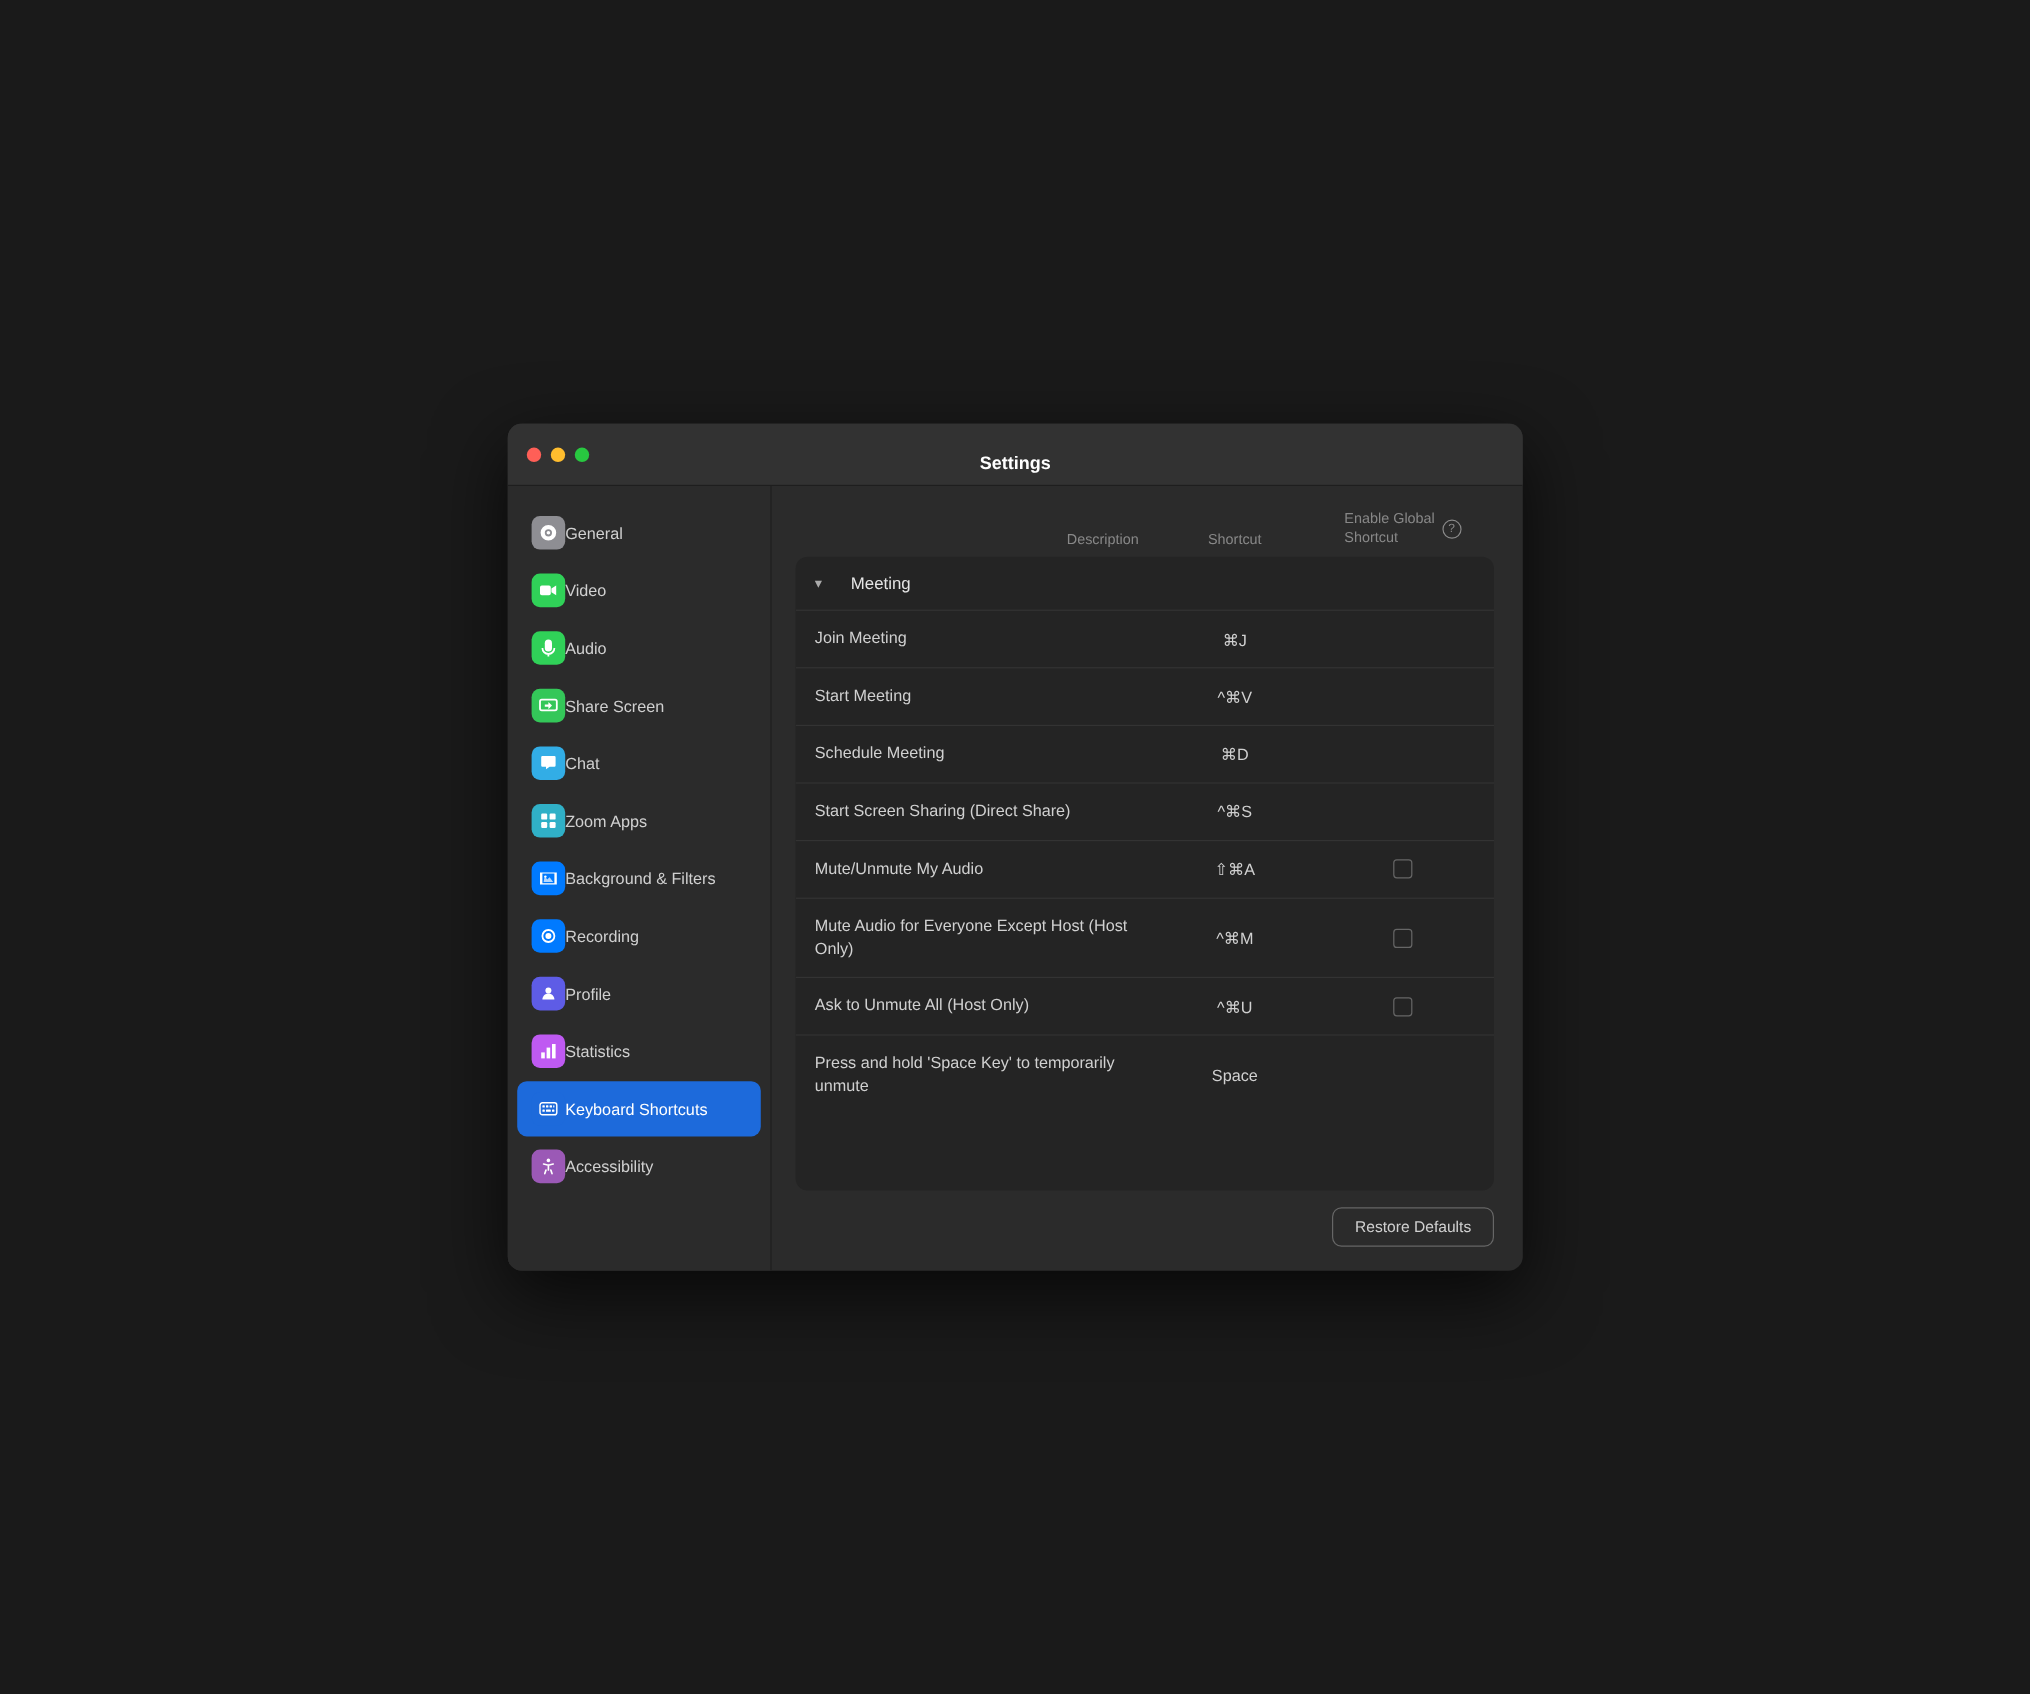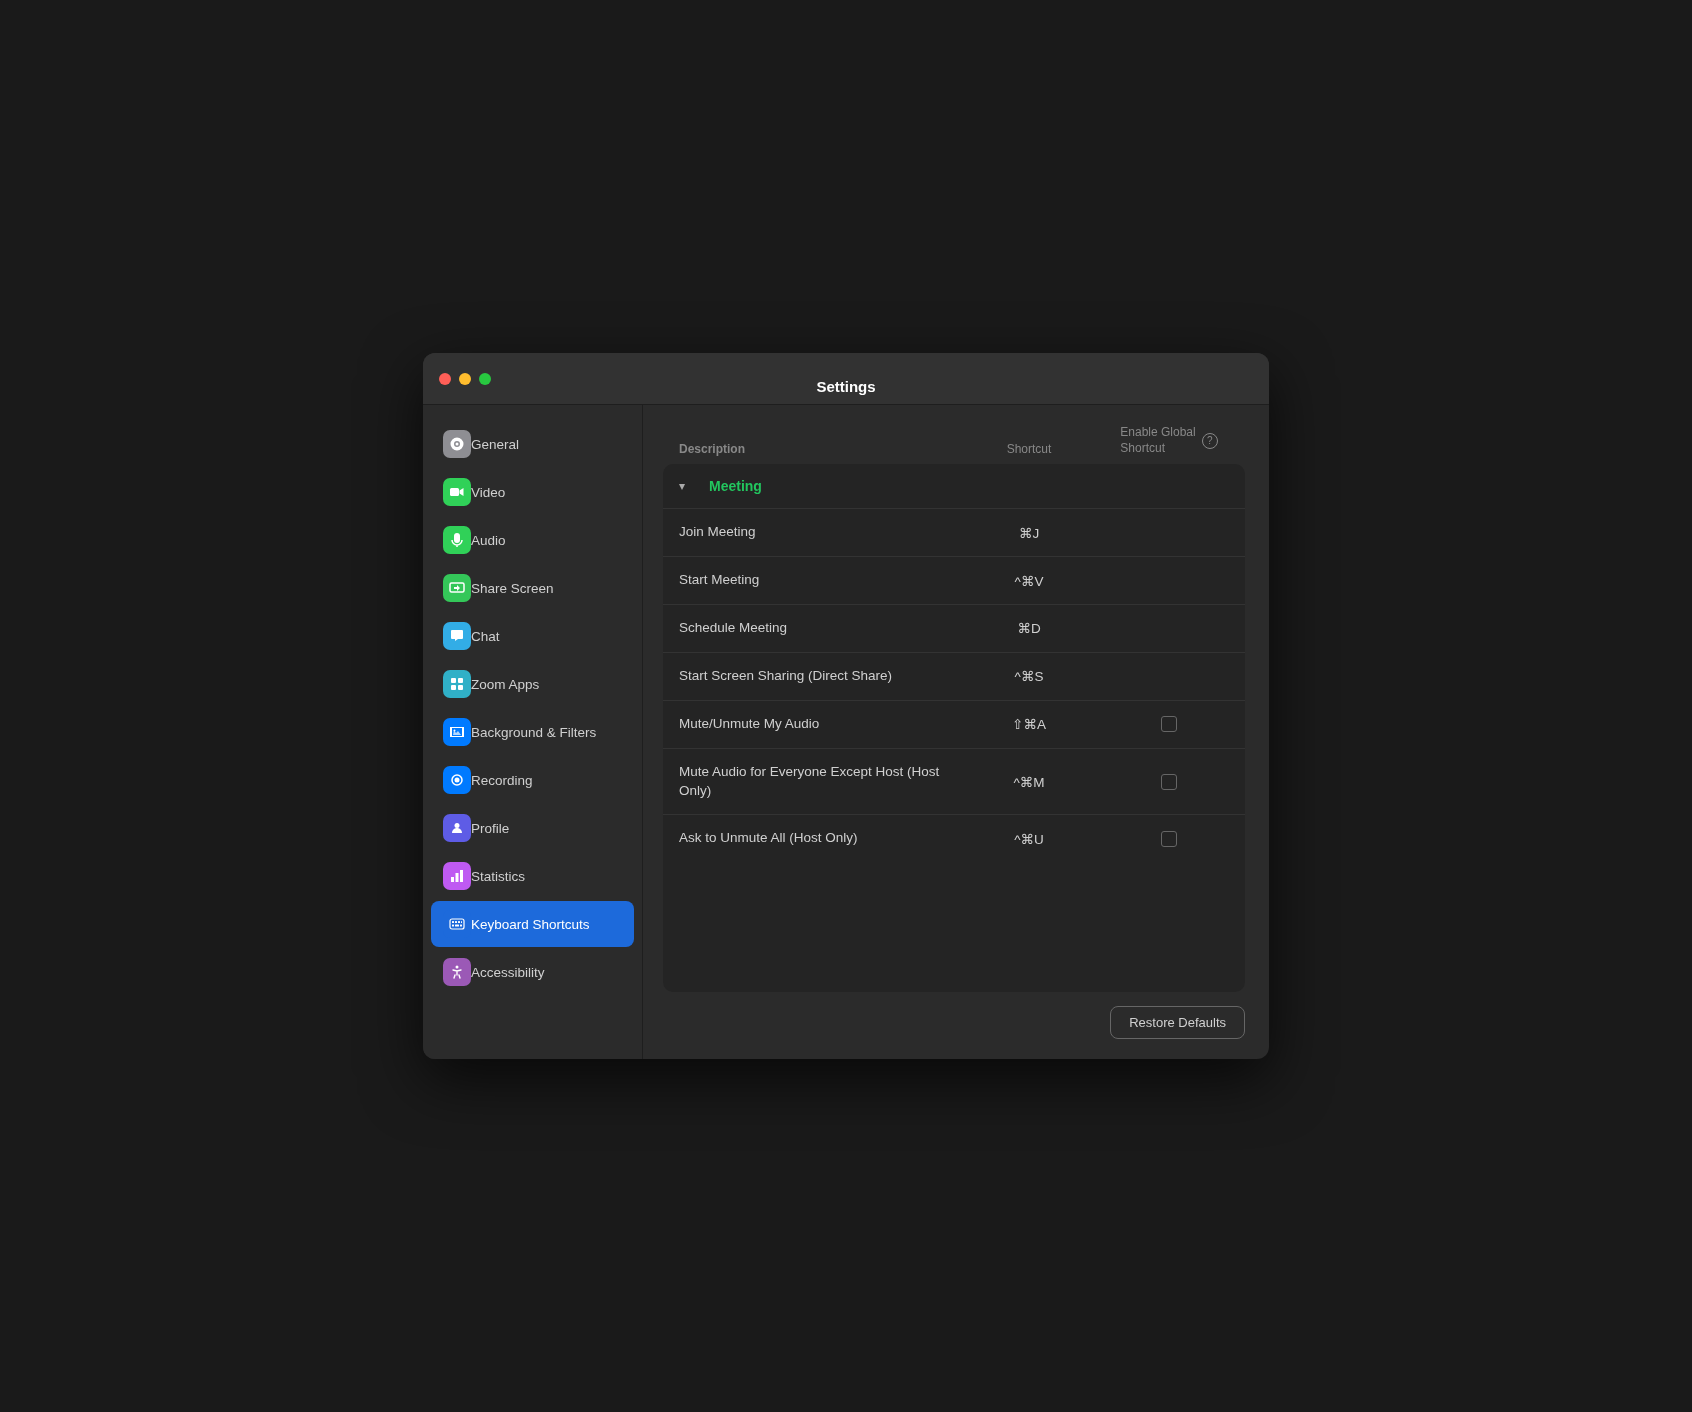--- a/index.html
+++ b/index.html
@@ -132,22 +132,21 @@
       align-items: flex-end;
       padding: 0 16px 8px 16px;
       color: #888888;
       font-size: 12px;
       font-weight: 500;
       gap: 0;
     }
 
     .col-desc {
       flex: 1;
-      text-align: left;
-      font-weight: bold;
+      text-align: right;
     }
 
     .col-shortcut {
       width: 160px;
       text-align: center;
     }
 
     .col-global {
       width: 120px;
       text-align: center;
@@ -208,22 +207,22 @@
       cursor: pointer;
     }
 
     .chevron-icon {
       color: #aaaaaa;
       font-size: 12px;
     }
 
     .section-title {
       font-size: 14px;
-      font-weight: 700;
-      color: #22c55e;
+      font-weight: 400;
+      color: #e5e5e5;
       padding-left: 16px;
     }
 
     .shortcut-row {
       display: flex;
       align-items: center;
       padding: 14px 16px;
       border-top: 1px solid #333333;
       gap: 0;
     }
@@ -465,20 +464,25 @@
                 <div class="checkbox"></div>
               </div>
             </div>
             <div class="shortcut-row">
               <span class="shortcut-desc">Ask to Unmute All (Host Only)</span>
               <span class="shortcut-key">^⌘U</span>
               <div class="shortcut-global">
                 <div class="checkbox"></div>
               </div>
             </div>
+            <div class="shortcut-row">
+              <span class="shortcut-desc">Press and hold 'Space Key' to temporarily unmute</span>
+              <span class="shortcut-key">Space</span>
+              <div class="shortcut-global"></div>
+            </div>
           </div>
       </div>
 
       <div class="footer">
         <button class="restore-btn">Restore Defaults</button>
       </div>
 
     </div>
   </div>
 </div>

